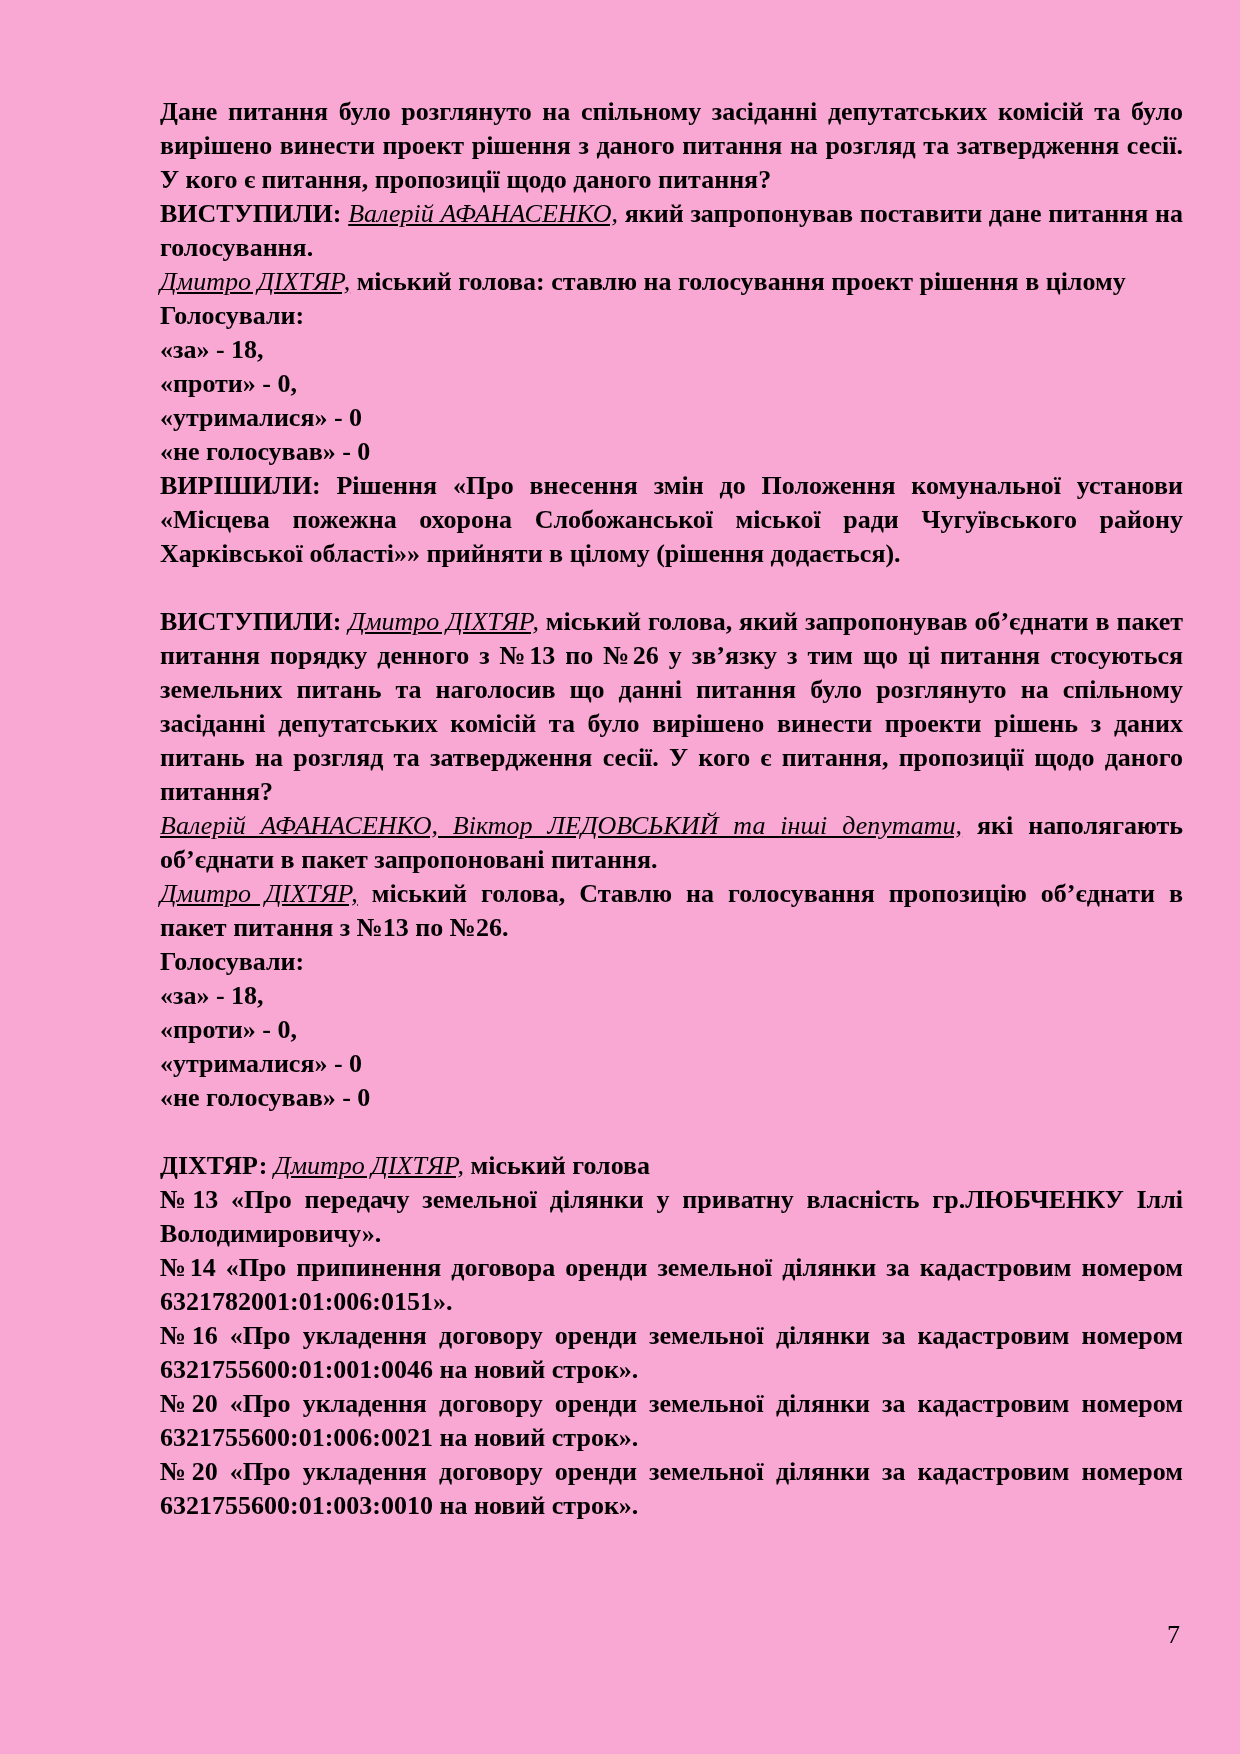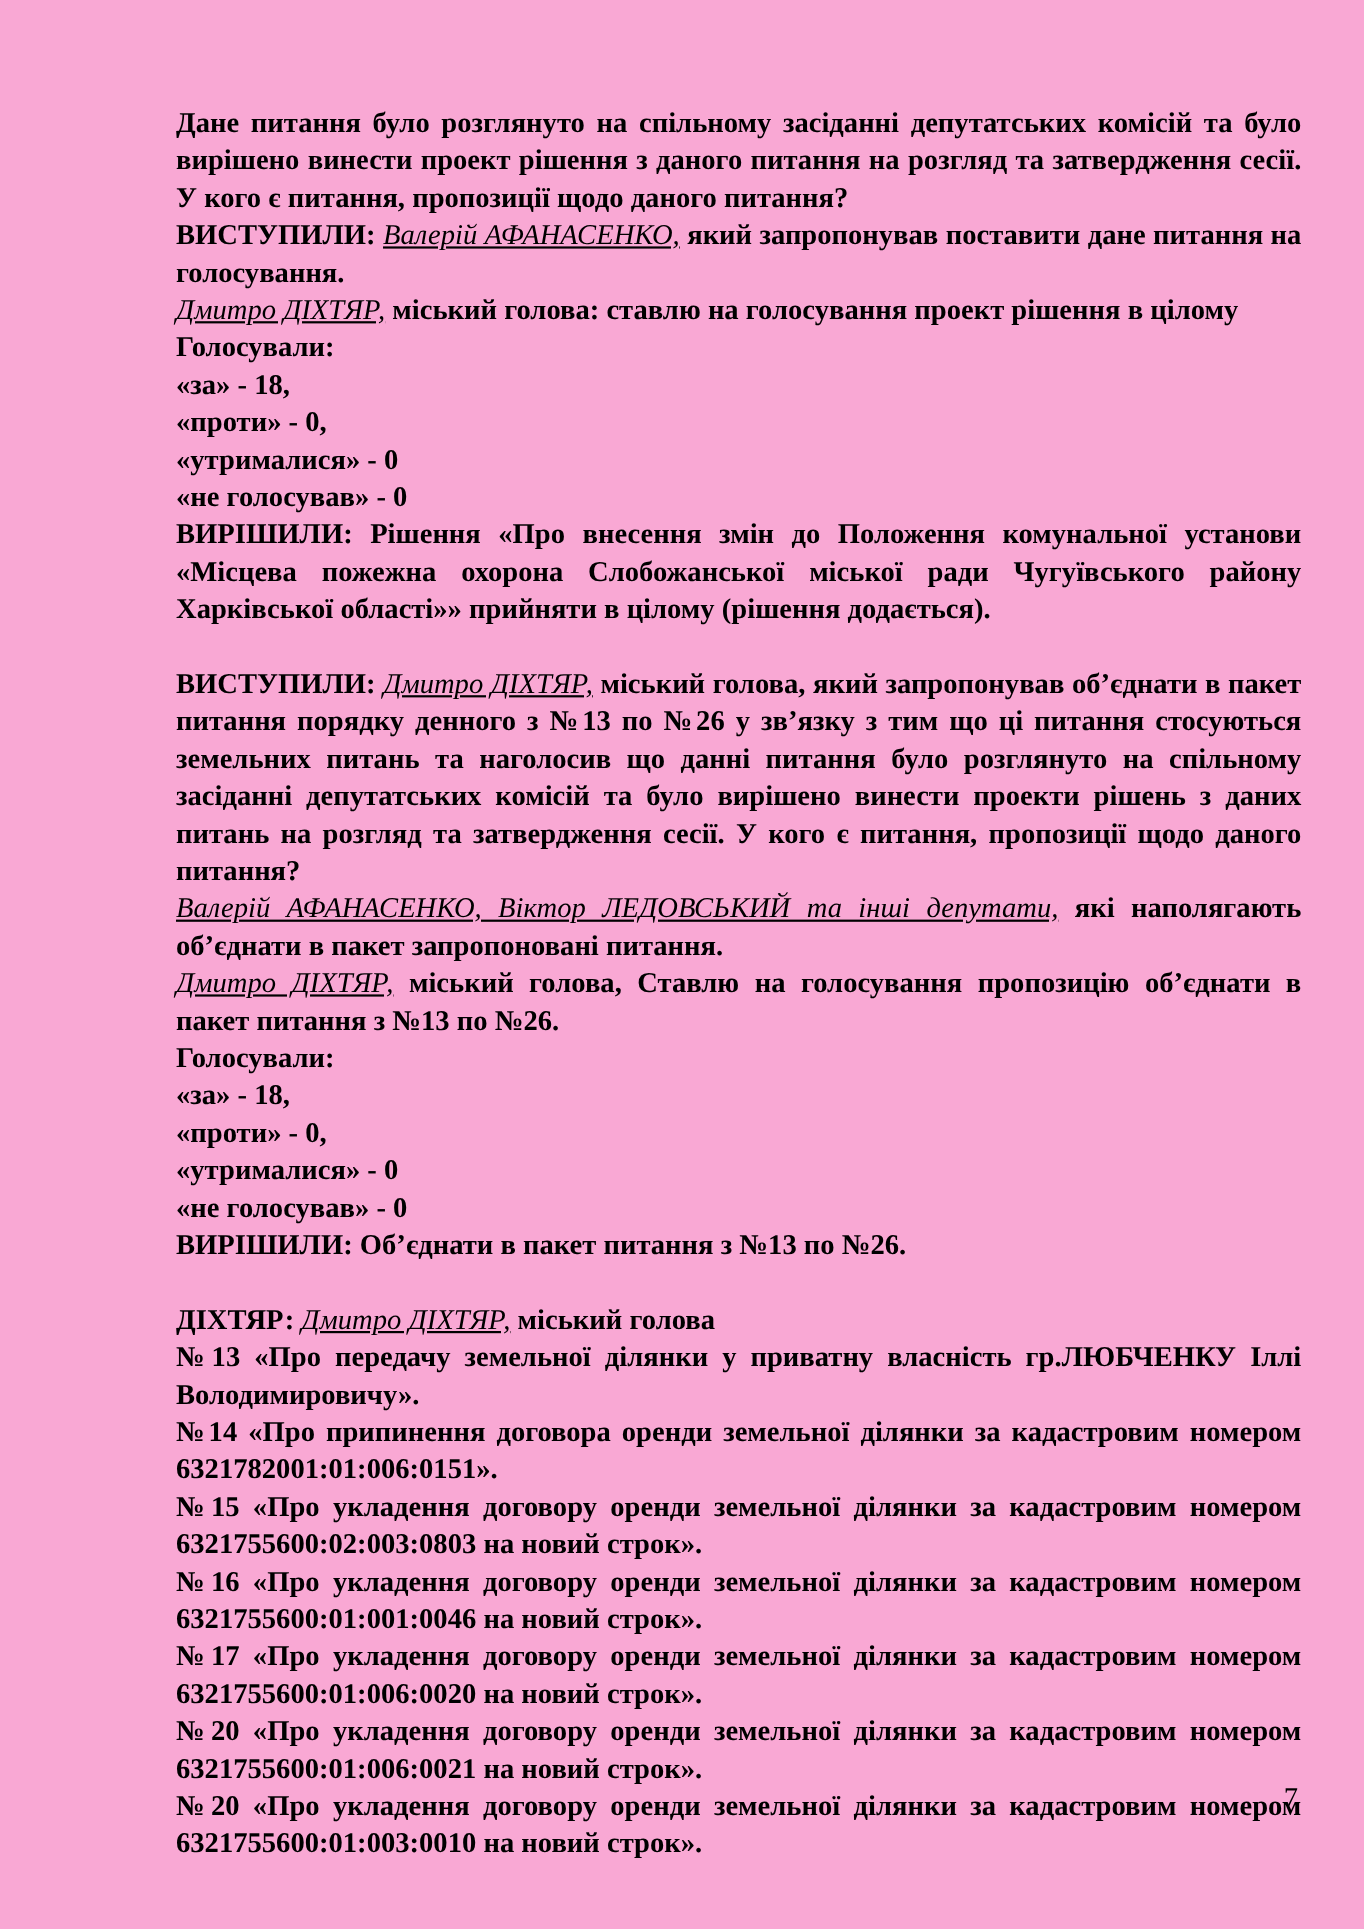--- a/index.html
+++ b/index.html
@@ -90,37 +90,31 @@
       <span class="nm">Дмитро ДІХТЯР,</span>
       <span class="b">міський голова, Ставлю на голосування пропозицію об’єднати в пакет питання з №13 по №26.</span>
     </p>
 
     <p><span class="b">Голосували:</span></p>
     <p><span class="b">«за» - 18,</span></p>
     <p><span class="b">«проти» - 0,</span></p>
     <p><span class="b">«утрималися» - 0</span></p>
     <p><span class="b">«не голосував» - 0</span></p>
 
-    <p>
-      <span class="b">ВИРІШИЛИ:</span>
-      <span class="b">Об’єднати в пакет питання з №13 по №26.</span>
-    </p>
 
     <div class="gap"></div>
 
     <p>
       <span class="b">ДІХТЯР:</span>
       <span class="nm">Дмитро ДІХТЯР,</span>
       <span class="b">міський голова</span>
     </p>
 
     <p class="r"><span>№13 «Про передачу земельної ділянки у приватну власність гр.ЛЮБЧЕНКУ Іллі Володимировичу».</span></p>
     <p class="b"><span>№14 «Про припинення договора оренди земельної ділянки за кадастровим номером 6321782001:01:006:0151».</span></p>
-    <p class="b"><span>№15 «Про укладення договору оренди земельної ділянки за кадастровим номером 6321755600:02:003:0803 на новий строк».</span></p>
     <p class="r"><span>№16 «Про укладення договору оренди земельної ділянки за кадастровим номером 6321755600:01:001:0046 на новий строк».</span></p>
-    <p class="b"><span>№17 «Про укладення договору оренди земельної ділянки за кадастровим номером 6321755600:01:006:0020 на новий строк».</span></p>
     <p class="b"><span>№20 «Про укладення договору оренди земельної ділянки за кадастровим номером 6321755600:01:006:0021 на новий строк».</span></p>
     <p class="b"><span>№20 «Про укладення договору оренди земельної ділянки за кадастровим номером 6321755600:01:003:0010 на новий строк».</span></p>
 
   </div>
 
   <div class="page-number">7</div>
 </div>
 
 </body></html>

